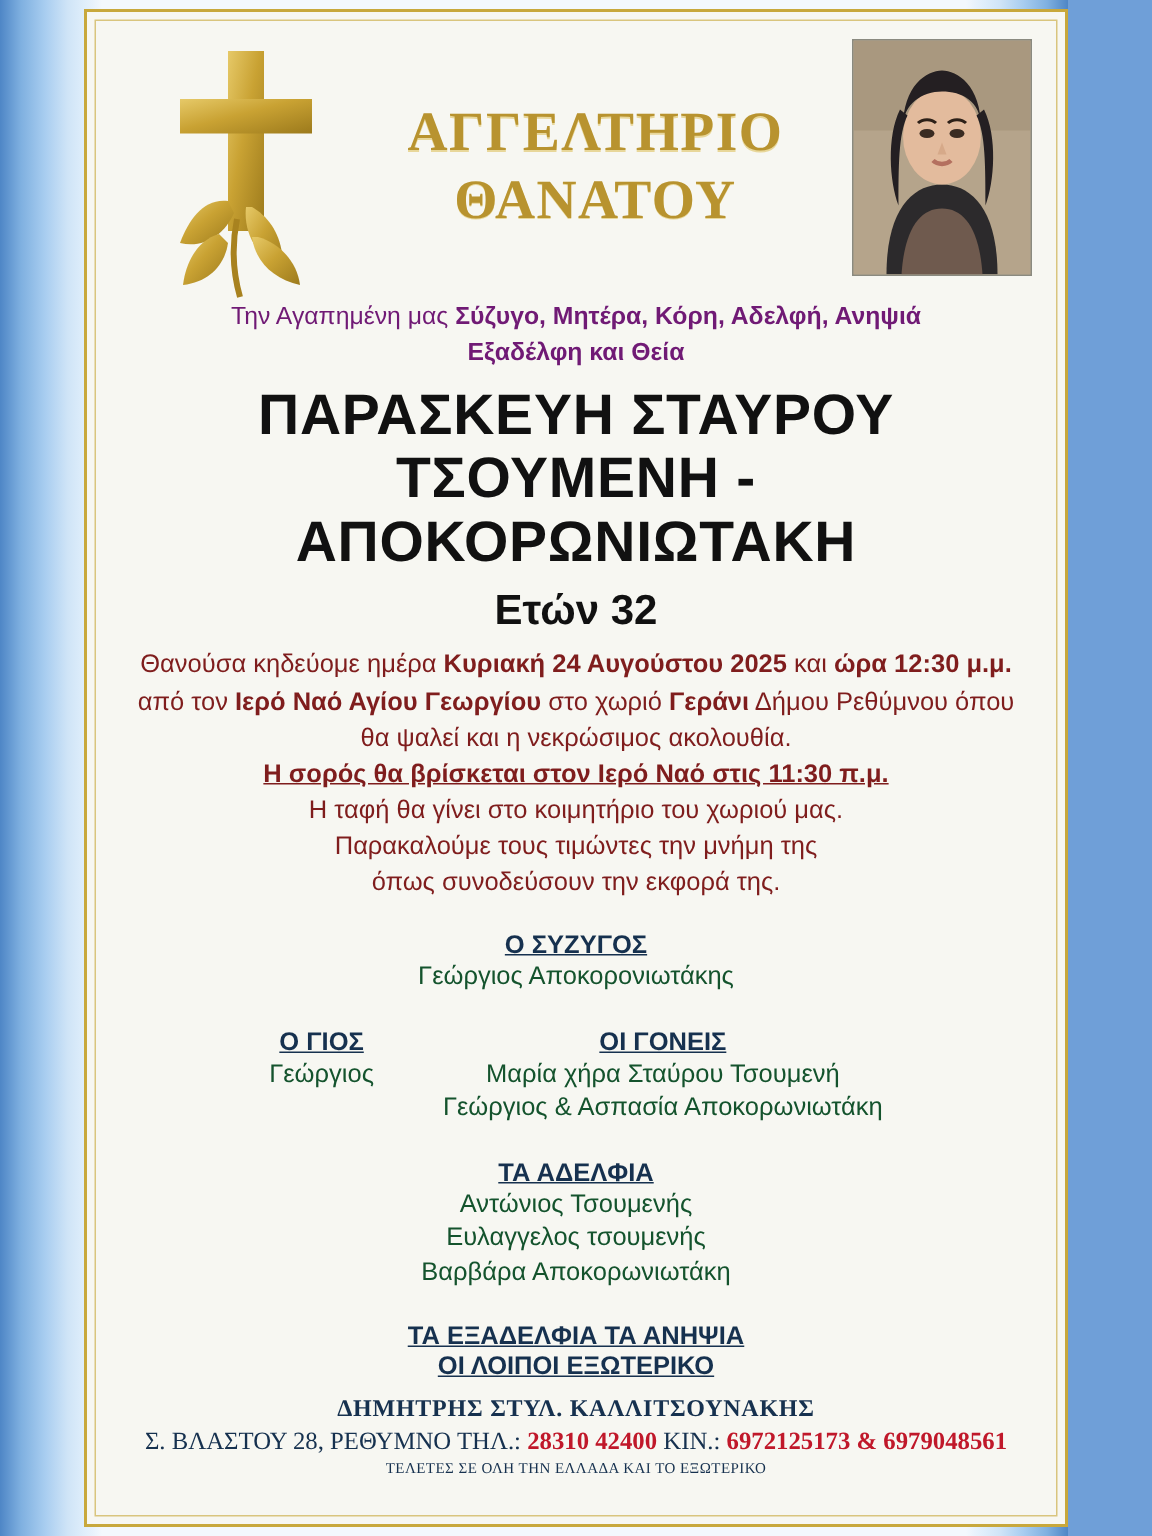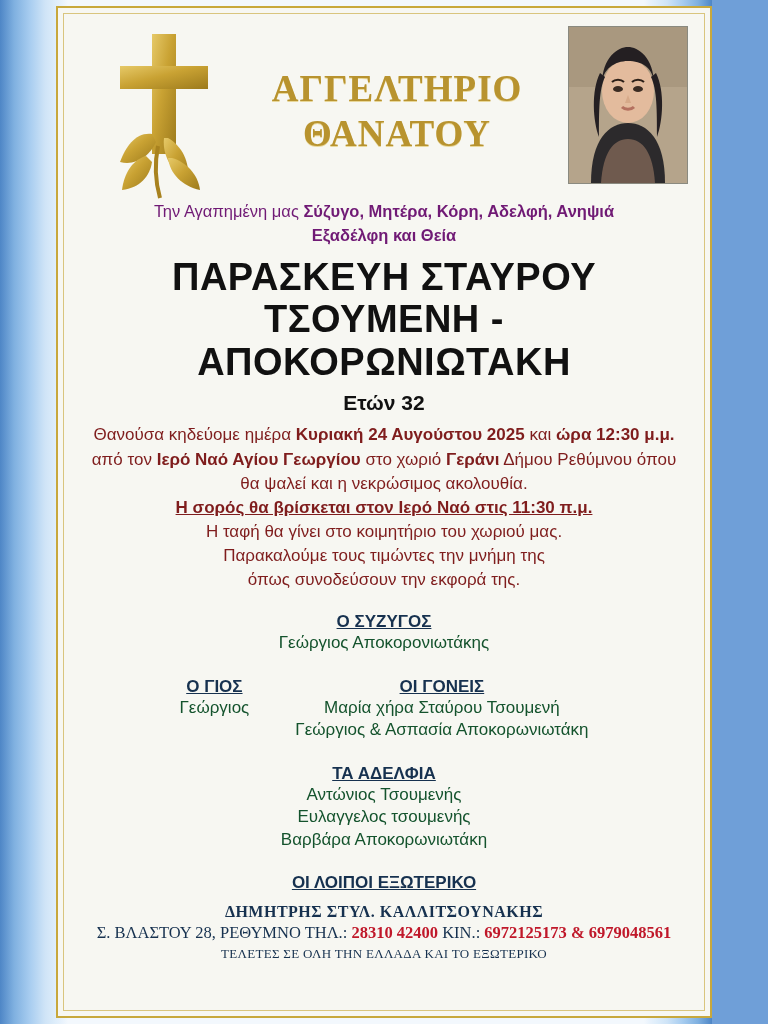--- a/index.html
+++ b/index.html
@@ -109,21 +109,21 @@
   
   .name {
     font-size: 38px;
     font-weight: bold;
     color: #111111;
     line-height: 1.12;
     margin: 8px 10px 0 10px;
     letter-spacing: 0.5px;
   }
   .age {
-    font-size: 21px;
+    font-size: 28px;
     font-weight: bold;
     color: #111111;
     margin-top: 8px;
   }
 
   
   .body-text {
     color: #7f1d1d;
     font-size: 17px;
     line-height: 1.42;
@@ -170,21 +170,21 @@
     font-weight: bold;
     letter-spacing: 0.5px;
     text-align: center;
   }
   .f-addr {
     font-size: 16.5px;
     margin-top: 2px;
   }
   .f-addr .red { color: #c0182a; font-weight: bold; }
   .f-last {
-    font-size: 13px;
+    font-size: 10px;
     margin-top: 3px;
     letter-spacing: 0.3px;
   }
 </style>
 </head>
 <body>
 
 <div class="page">
   <div class="sheet">
     <div class="inner"></div>
@@ -279,20 +279,21 @@
       </div>
 
       <div class="siblings">
         <div class="sec-head">ΤΑ ΑΔΕΛΦΙΑ</div>
         <div class="sec-item">Αντώνιος Τσουμενής</div>
         <div class="sec-item">Ευλαγγελος τσουμενής</div>
         <div class="sec-item">Βαρβάρα Αποκορωνιωτάκη</div>
       </div>
 
       <div class="cousins">
+        <div class="sec-head">ΤΑ ΕΞΑΔΕΛΦΙΑ  ΤΑ ΑΝΗΨΙΑ</div>
         <div class="sec-head">ΟΙ ΛΟΙΠΟΙ ΕΞΩΤΕΡΙΚΟ</div>
       </div>
 
       <div class="footer">
         <div class="f-name">ΔΗΜΗΤΡΗΣ ΣΤΥΛ. ΚΑΛΛΙΤΣΟΥΝΑΚΗΣ</div>
         <div class="f-addr">
           <span>Σ. ΒΛΑΣΤΟΥ 28, ΡΕΘΥΜΝΟ ΤΗΛ.: </span><span class="red">28310 42400</span><span> ΚΙΝ.: </span><span class="red">6972125173 &amp; 6979048561</span>
         </div>
         <div class="f-last">ΤΕΛΕΤΕΣ ΣΕ ΟΛΗ ΤΗΝ ΕΛΛΑΔΑ ΚΑΙ ΤΟ ΕΞΩΤΕΡΙΚΟ</div>
       </div>

